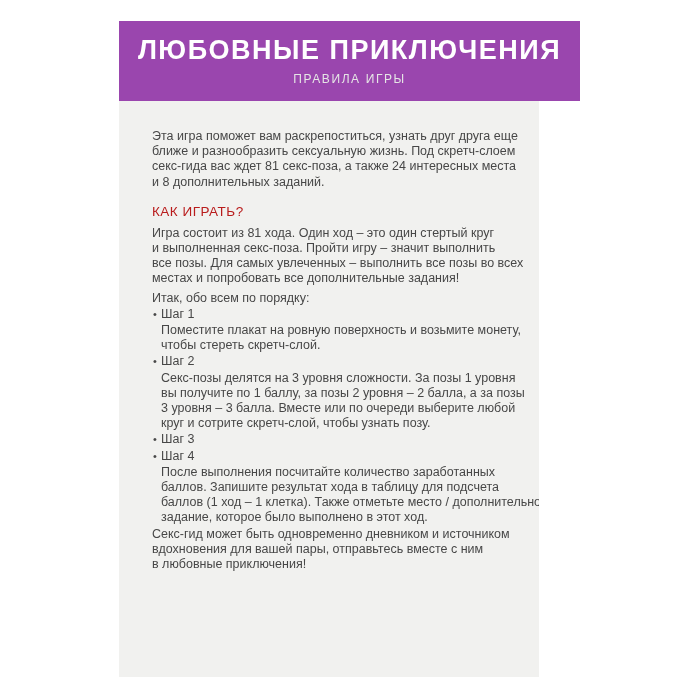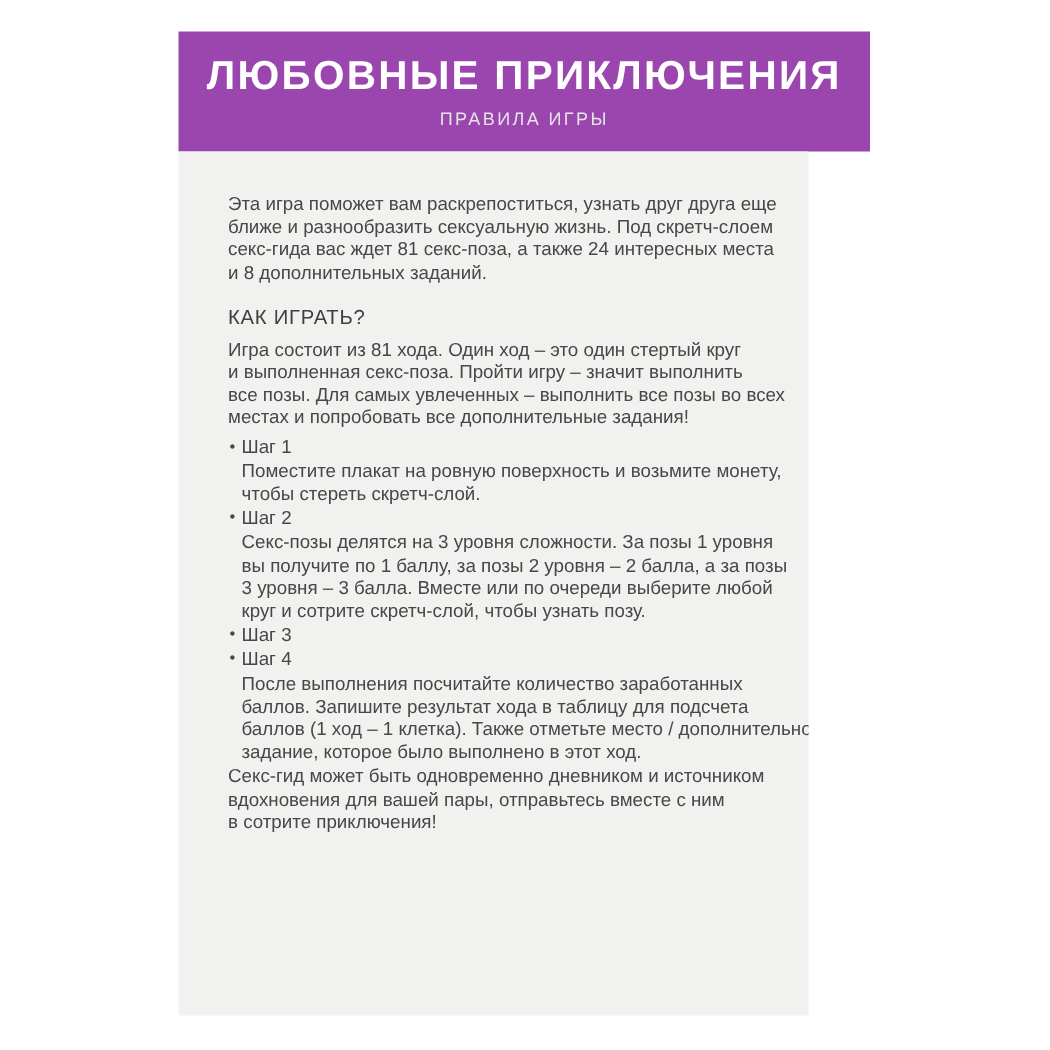--- a/index.html
+++ b/index.html
@@ -59,21 +59,21 @@
     margin: 0;
     white-space: pre;
   }
   .intro { margin-bottom: 14px; }
   .section-heading {
     margin: 0 0 6px 0;
     font-size: 13.5px;
     font-weight: normal;
     letter-spacing: 0.5px;
     line-height: 16px;
-    color: #404040;
+    color: #b91c1c;
   }
   .how-para { margin-bottom: 4px; }
   .lead { margin-bottom: 1px; }
   .step {
     position: relative;
     padding-left: 9px;
     margin-bottom: 1px;
   }
   .step-label {
     line-height: 15.2px;
@@ -116,20 +116,21 @@
 секс-гида вас ждет 81 секс-поза, а также 24 интересных места
 и 8 дополнительных заданий.</p>
 
       <h2 class="section-heading">КАК ИГРАТЬ?</h2>
 
       <p class="para how-para">Игра состоит из 81 хода. Один ход – это один стертый круг
 и выполненная секс-поза. Пройти игру – значит выполнить
 все позы. Для самых увлеченных – выполнить все позы во всех
 местах и попробовать все дополнительные задания!</p>
 
+      <p class="para lead">Итак, обо всем по порядку:</p>
 
       <div class="step">
         <div class="step-label">
           <span class="bullet">•</span>
           <span>Шаг 1</span>
         </div>
         <p class="step-text">Поместите плакат на ровную поверхность и возьмите монету,
 чтобы стереть скретч-слой.</p>
       </div>
 
@@ -158,17 +159,17 @@
         </div>
         <p class="step-text">После выполнения посчитайте количество заработанных
 баллов. Запишите результат хода в таблицу для подсчета
 баллов (1 ход – 1 клетка). Также отметьте место / дополнительное
 задание, которое было выполнено в этот ход.</p>
       </div>
 
 
       <p class="para closing">Секс-гид может быть одновременно дневником и источником
 вдохновения для вашей пары, отправьтесь вместе с ним
-в сотрите приключения!</p>
+в любовные приключения!</p>
 
     </div>
   </div>
 </div>
 
 </body></html>

